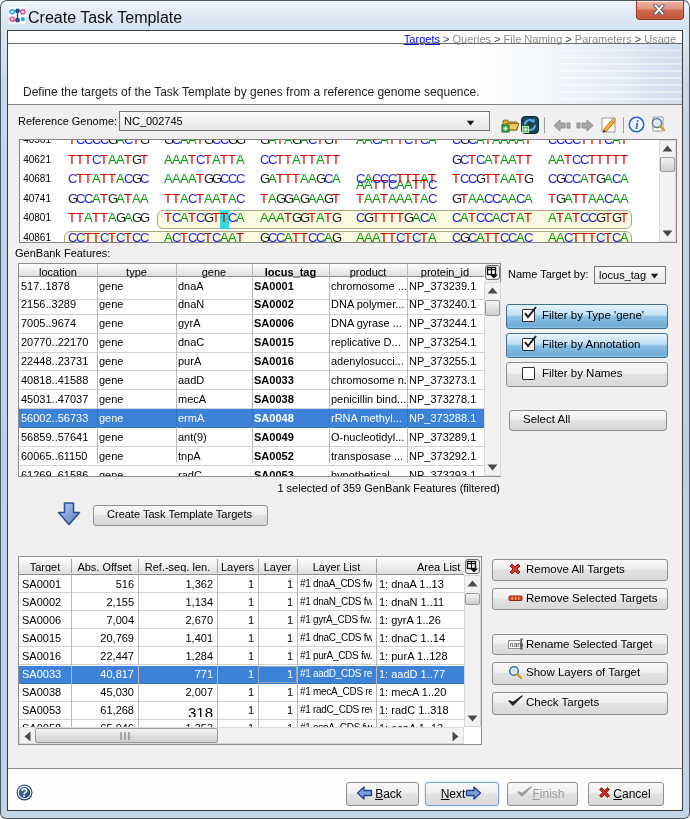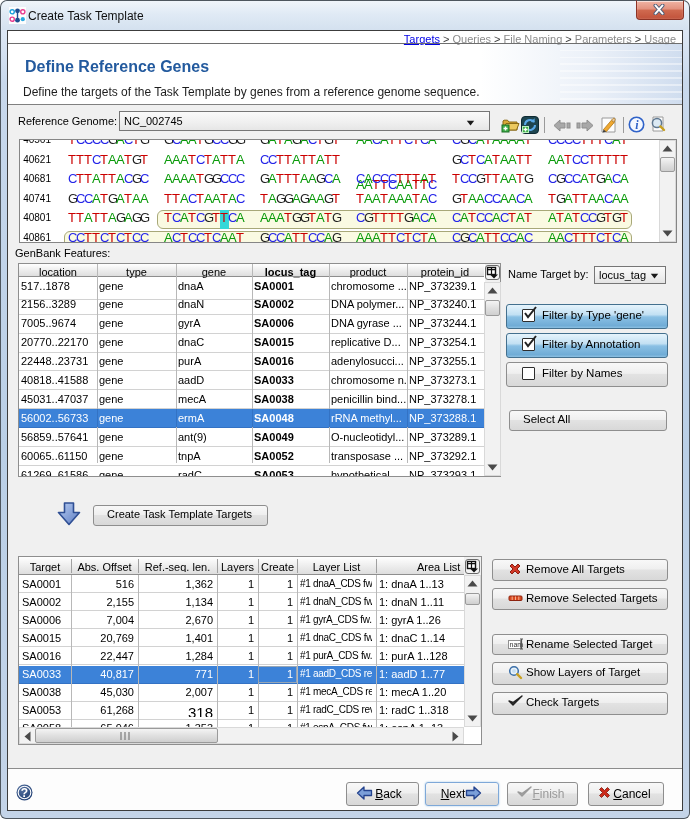--- a/index.html
+++ b/index.html
@@ -15,32 +15,31 @@
 <svg style="left:9px;top:7px" width="17" height="17" viewBox="0 0 17 17">
 <rect x="0" y="0" width="17" height="17" fill="#fdfdfd"></rect>
 <rect x="7.8" y="3.5" width="1.4" height="10" fill="#1d4e91"></rect>
 <circle cx="3.2" cy="4.8" r="2.1" fill="#fff" stroke="#1ba0dc" stroke-width="1.4"></circle>
 <circle cx="8.5" cy="3.8" r="2.4" fill="#1d4e91"></circle>
 <circle cx="13.8" cy="4.8" r="2.1" fill="#fff" stroke="#e83c90" stroke-width="1.4"></circle>
 <circle cx="3.2" cy="12.2" r="2.1" fill="#fff" stroke="#e83c90" stroke-width="1.4"></circle>
 <circle cx="8.5" cy="13.2" r="2.4" fill="#1d4e91"></circle>
 <circle cx="13.8" cy="12.2" r="2.1" fill="#28a8e0"></circle>
 </svg>
-<div class="t" style="left:28px;top:9px;width:200px;height:14px;font-size:12px;color:#101010;">Create Task Template</div>
+<div class="t" style="left:28px;top:9px;width:200px;height:14px;font-size:16px;color:#101010;">Create Task Template</div>
 <div style="left:636px;top:0px;width:46px;height:18px;background:linear-gradient(180deg,#f0b4a4 0%,#e2917e 45%,#d06a50 50%,#c1523a 100%);border:1px solid #8d3325;border-top-color:#4e565e;border-radius:0 1px 4px 4px;box-shadow:inset 0 1px 0 rgba(255,255,255,.55), inset 0 0 2px rgba(255,255,255,.35);"></div>
 <svg style="left:653px;top:4px" width="12" height="11" viewBox="0 0 12 11">
 <path d="M2.4 1.4 L9.6 9.6 M9.6 1.4 L2.4 9.6" stroke="#51607a" stroke-width="3.8" stroke-linecap="round"></path>
 <path d="M2.4 1.4 L9.6 9.6 M9.6 1.4 L2.4 9.6" stroke="#ffffff" stroke-width="1.9" stroke-linecap="round"></path>
 </svg>
 <div style="left:7px;top:30px;width:676px;height:781px;background:#ffffff;border:1px solid #3c3c3c;box-sizing:border-box;"></div>
 <div class="t" style="left:300px;top:33px;width:376px;height:12px;text-align:right;font-size:11px;"><span style="color:#0000e8;text-decoration:underline;">Targets</span><span style="color:#3c3c3c;"> &gt; </span><span style="color:#8a8a8a;">Queries</span><span style="color:#3c3c3c;"> &gt; </span><span style="color:#8a8a8a;">File Naming</span><span style="color:#3c3c3c;"> &gt; </span><span style="color:#8a8a8a;">Parameters</span><span style="color:#3c3c3c;"> &gt; </span><span style="color:#8a8a8a;">Usage</span></div>
 <div style="left:8px;top:43px;width:674px;height:1px;background:#6e6e6e;"></div>
 <div style="left:480px;top:44px;width:202px;height:60px;background:linear-gradient(90deg,rgba(211,223,240,0) 0%,rgba(211,223,240,.45) 55%,rgba(205,219,238,.95) 100%);"></div>
 <div style="left:560px;top:44px;width:122px;height:60px;background:repeating-linear-gradient(180deg,transparent 0px,transparent 5.5px,rgba(255,255,255,.45) 5.5px,rgba(255,255,255,.45) 7px);"></div>
-<div class="t" style="left:25px;top:58px;width:400px;height:18px;font-size:16px;font-weight:bold;color:#235a9e;">Define Reference Genes</div>
 <div class="t" style="left:23px;top:85px;width:520px;height:14px;font-size:12px;color:#1e1e1e;">Define the targets of the Task Template by genes from a reference genome sequence.</div>
 <div style="left:8px;top:104px;width:674px;height:1px;background:#808080;"></div>
 <div style="left:8px;top:105px;width:674px;height:663px;background:#f0f0f0;"></div>
 <div class="t" style="left:18px;top:115px;width:110px;height:13px;font-size:11px;color:#000;">Reference Genome:</div>
 <div style="left:119px;top:111px;width:371px;height:20px;background:linear-gradient(180deg,#fafafa,#f0f0f0 55%,#e6e6e6);border:1px solid #767676;box-sizing:border-box;"></div>
 <div class="t" style="left:124px;top:115px;width:200px;height:13px;font-size:11px;color:#000;">NC_002745</div>
 <svg style="left:466px;top:120px" width="9" height="6" viewBox="0 0 9 6">
       <path d="M0.8 0.8 L8.2 0.8 L4.5 5.4 Z" fill="#1a1a1a"></path>
     </svg>
 <svg style="left:501px;top:117px" width="19" height="16" viewBox="0 0 19 16">
@@ -273,20 +272,21 @@
 <path d="M5 9.5 L13 9.5 L9 13.5 Z" fill="#111"></path>
 </svg>
 <div style="left:484px;top:282px;width:17px;height:194px;background:#f2f2f2;border:1px solid #d9d9d9;box-sizing:border-box;"></div>
 <svg style="left:487px;top:287px" width="11" height="7" viewBox="0 0 11 7">
       <path d="M5.5 0.5 L10.5 6.5 L0.5 6.5 Z" fill="#4a4a4a"></path>
     </svg>
 <svg style="left:487px;top:464px" width="11" height="7" viewBox="0 0 11 7">
       <path d="M0.5 0.5 L10.5 0.5 L5.5 6.5 Z" fill="#4a4a4a"></path>
     </svg>
 <div style="left:485px;top:300px;width:15px;height:16px;background:linear-gradient(180deg,#f4f4f4,#e0e0e0 50%,#cfcfcf);border:1px solid #9a9a9a;border-radius:2px;box-sizing:border-box;"></div>
+<div class="t" style="left:200px;top:482px;width:300px;height:13px;text-align:right;font-size:11px;color:#000;">1 selected of 359 GenBank Features (filtered)</div>
 <div class="t" style="left:508px;top:268px;width:85px;height:13px;font-size:11px;color:#000;">Name Target by:</div>
 <div style="left:594px;top:266px;width:72px;height:18px;background:linear-gradient(180deg,#fafafa,#f0f0f0 55%,#e4e4e4);border:1px solid #767676;box-sizing:border-box;"></div>
 <div class="t" style="left:599px;top:269px;width:50px;height:12px;font-size:11px;">locus_tag</div>
 <svg style="left:650px;top:273px" width="9" height="6" viewBox="0 0 9 6">
       <path d="M0.8 0.8 L8.2 0.8 L4.5 5.4 Z" fill="#1a1a1a"></path>
     </svg>
 <div style="left:506px;top:304px;width:160px;height:23px;background:linear-gradient(180deg,#e6f4fc 0%,#c2e0f3 42%,#8ac0e4 52%,#70acd6 90%,#8cc0e2 100%);border:1px solid #44708e;border-radius:3px;"></div>
 <div style="left:522px;top:309px;width:13px;height:13px;background:#fff;border:1.5px solid #2e2e2e;border-radius:1px;box-sizing:border-box;"></div>
 <svg style="left:523px;top:306px" width="15" height="15" viewBox="0 0 15 15">
       <path d="M2 7 L5 11 L13 1" fill="none" stroke="#222" stroke-width="2"></path>
@@ -316,21 +316,21 @@
 <div class="t" style="left:93px;top:508px;width:173px;height:13px;text-align:center;font-size:11px;">Create Task Template Targets</div>
 <div style="left:18px;top:556px;width:464px;height:189px;background:#fff;border:1px solid #8e8e8e;box-sizing:border-box;"></div>
 <div style="left:19px;top:557px;width:445px;height:18px;background:linear-gradient(180deg,#ffffff,#ebebeb 60%,#dedede);border-bottom:1px solid #8e8e8e;box-sizing:border-box;"></div>
 <div class="t" style="left:19px;top:560.5px;width:52px;height:11px;text-align:center;font-size:11px;overflow:hidden;white-space:nowrap;">Target</div>
 <div class="t" style="left:71px;top:560.5px;width:67px;height:11px;text-align:center;font-size:11px;overflow:hidden;white-space:nowrap;">Abs. Offset</div>
 <div style="left:71px;top:559px;width:1px;height:14px;background:#a0a0a0;"></div>
 <div class="t" style="left:138px;top:560.5px;width:79px;height:11px;text-align:center;font-size:11px;overflow:hidden;white-space:nowrap;">Ref.-seq. len.</div>
 <div style="left:138px;top:559px;width:1px;height:14px;background:#a0a0a0;"></div>
 <div class="t" style="left:217px;top:560.5px;width:41px;height:11px;text-align:center;font-size:11px;overflow:hidden;white-space:nowrap;">Layers</div>
 <div style="left:217px;top:559px;width:1px;height:14px;background:#a0a0a0;"></div>
-<div class="t" style="left:258px;top:560.5px;width:39px;height:11px;text-align:center;font-size:11px;overflow:hidden;white-space:nowrap;">Create</div>
+<div class="t" style="left:258px;top:560.5px;width:39px;height:11px;text-align:center;font-size:11px;overflow:hidden;white-space:nowrap;">Layer</div>
 <div style="left:258px;top:559px;width:1px;height:14px;background:#a0a0a0;"></div>
 <div class="t" style="left:297px;top:560.5px;width:79px;height:11px;text-align:center;font-size:11px;overflow:hidden;white-space:nowrap;">Layer List</div>
 <div style="left:297px;top:559px;width:1px;height:14px;background:#a0a0a0;"></div>
 <div class="t" style="left:417px;top:560.5px;width:47px;height:11px;text-align:left;font-size:11px;overflow:hidden;white-space:nowrap;">Area List</div>
 <div style="left:376px;top:559px;width:1px;height:14px;background:#a0a0a0;"></div>
 <div style="left:19px;top:575px;width:445px;height:152px;overflow:hidden;">
       <div style="position:absolute;left:0;top:0.0px;width:445px;height:18.1px;border-bottom:1px solid #d2d2d2;box-sizing:border-box;">
         <div style="position:absolute;left:3px;top:2.5px;width:45px;height:13px;overflow:hidden;white-space:nowrap;font-size:11px;color:#000;text-align:left;">SA0001</div>
         <div style="position:absolute;left:55px;top:2.5px;width:60px;height:13px;overflow:hidden;white-space:nowrap;font-size:11px;color:#000;text-align:right;">516</div>
         <div style="position:absolute;left:122px;top:2.5px;width:72px;height:13px;overflow:hidden;white-space:nowrap;font-size:11px;color:#000;text-align:right;">1,362</div>

